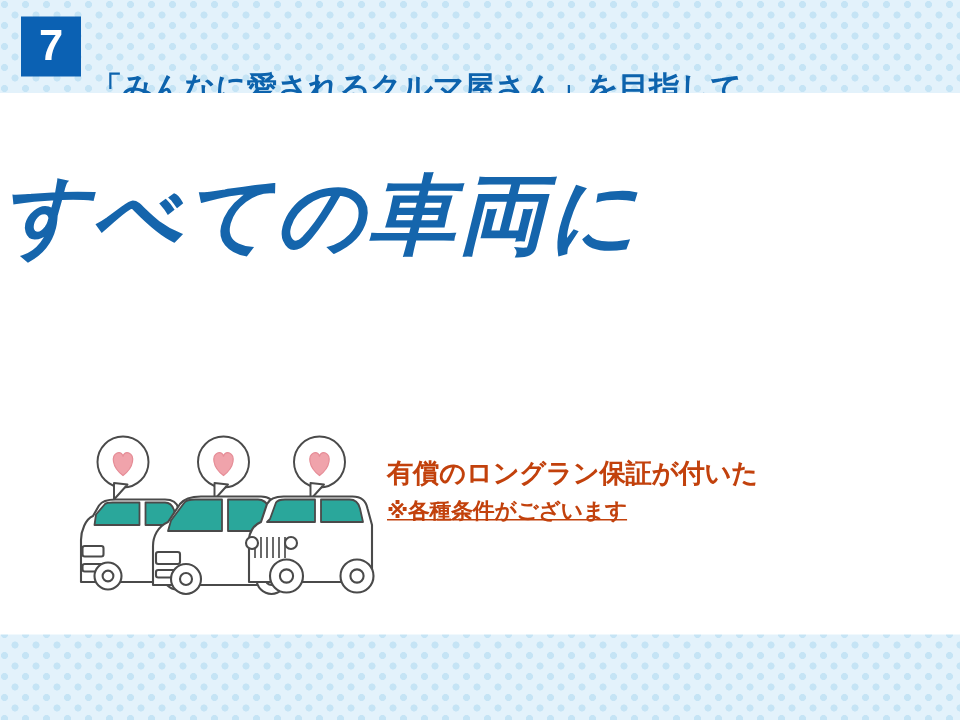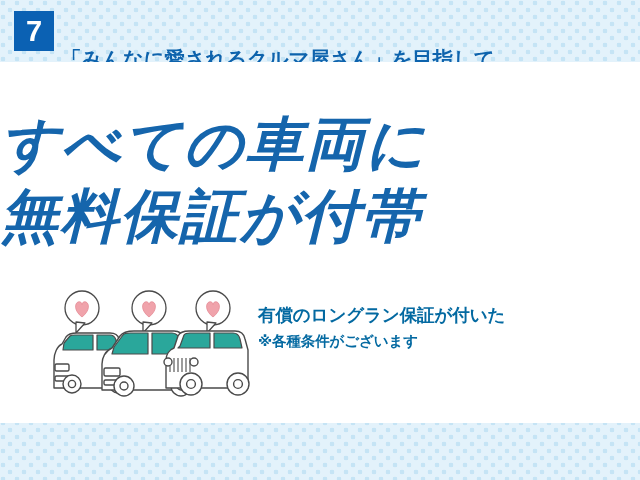--- a/index.html
+++ b/index.html
@@ -99,33 +99,34 @@
     width: 200px; height: 112px;
   }
 
   
   #copy {
     position: absolute;
     left: 258px; top: 14px;
     width: 375px;
   }
   .copy-line {
-    color: #0369a1;
+    color: #c2410c;
     font-weight: bold;
     white-space: nowrap;
   }
   .copy-line.big {
     font-size: 17.5px;
     line-height: 27px;
     letter-spacing: -0.1px;
   }
   .copy-line.small {
     font-size: 14.5px;
     line-height: 25px;
     letter-spacing: -0.1px;
+    text-decoration: underline;
   }
 
   
   #footer {
     position: absolute;
     left: 0; top: 423px;
     width: 640px;
     height: 57px;
   }
   #logo {
@@ -153,21 +154,20 @@
 
   <div id="header">
     <div id="badge">7</div>
     <div id="header-title">「みんなに愛されるクルマ屋さん」を目指して</div>
   </div>
 
   <div id="card">
 
     <div id="headline">
       <div class="headline-line">すべての車両に</div>
-      <div class="headline-line">無料保証が付帯</div>
     </div>
 
     <div id="lower">
 
       <div id="cars">
         <svg width="200" height="112" viewBox="0 0 200 112">
 
           <g stroke="#4a4a4a" stroke-width="1.3" fill="#ffffff">
             <circle cx="30" cy="20" r="17"></circle>
             <path d="M24,34 L24,45 L33,35 Z" stroke-linejoin="round"></path>

